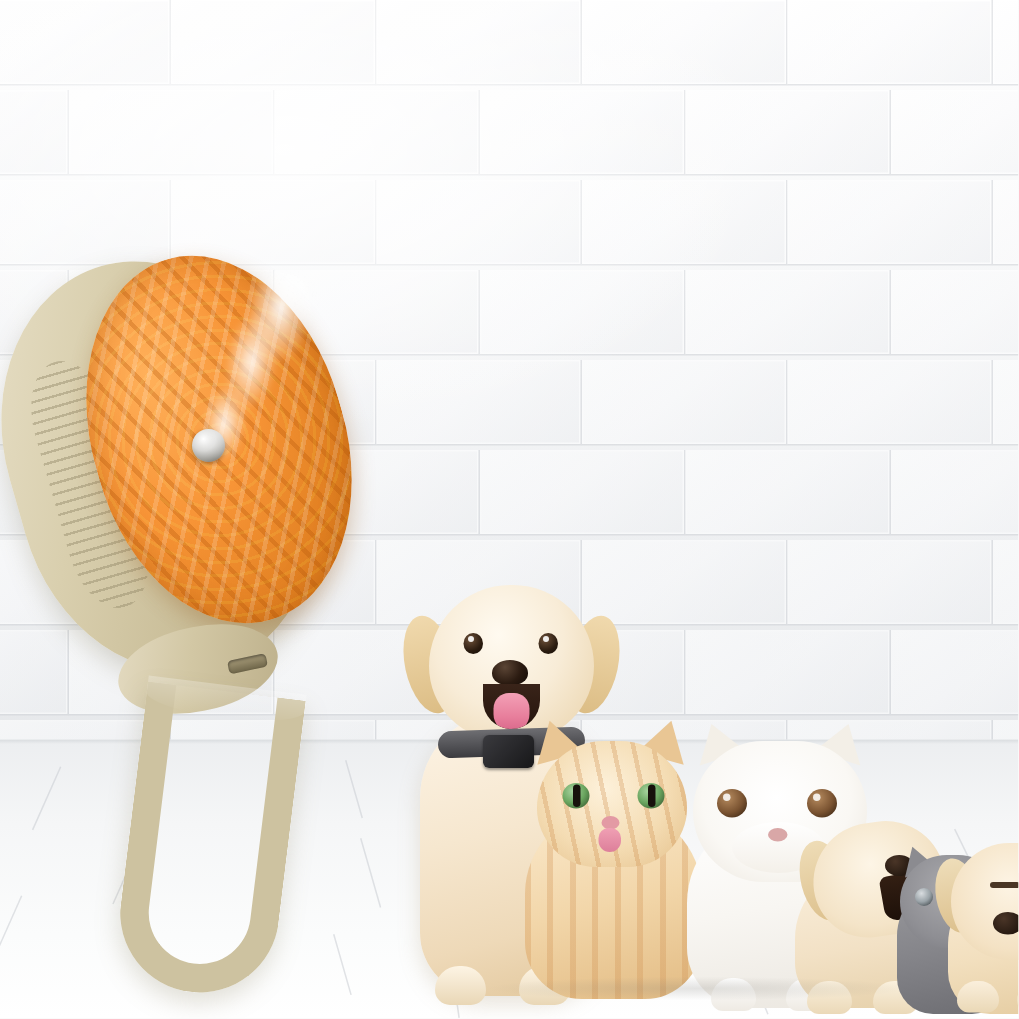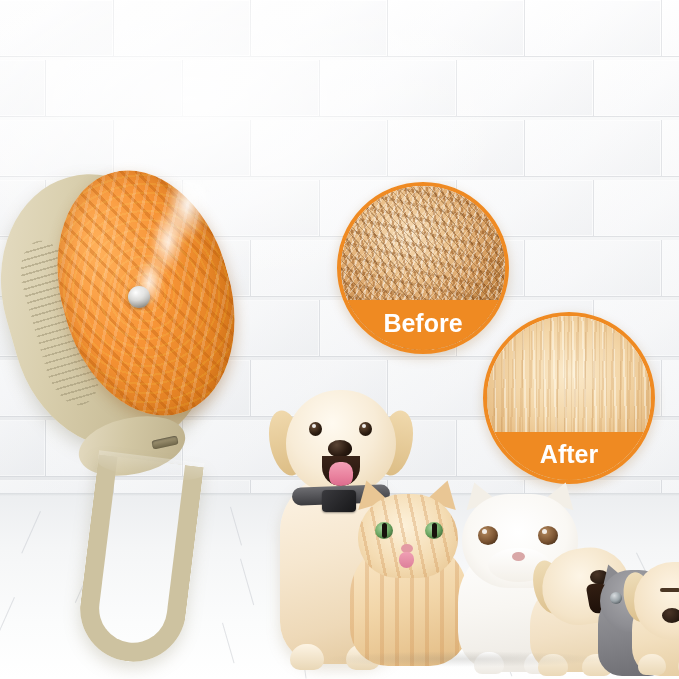--- a/index.html
+++ b/index.html
@@ -467,29 +467,21 @@
     <div class="brush-body"></div>
     <div class="brush-vents"></div>
     <div class="brush-pad"></div>
     <div class="nozzle"></div>
     <div class="steam"></div>
     <div class="brush-neck"></div>
     <div class="usb-port"></div>
     <div class="handle"></div>
   </div>
 
-  <div class="callout" id="callout-before">
-    <div class="fur fur-rough"></div>
-    <div class="cap">Before</div>
-  </div>
-
-  <div class="callout" id="callout-after">
-    <div class="fur fur-smooth"></div>
-    <div class="cap">After</div>
-  </div>
+
 
   <div class="pets">
 
     <div class="pet gr-body"></div>
     <div class="pet gr-paw l"></div>
     <div class="pet gr-paw r"></div>
     <div class="pet gr-ear l"></div>
     <div class="pet gr-ear r"></div>
     <div class="pet gr-head"></div>
     <div class="pet gr-eye l"></div>

